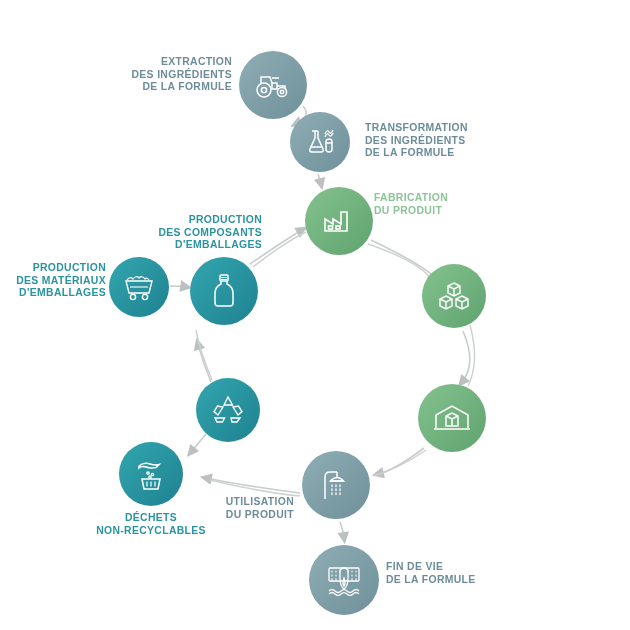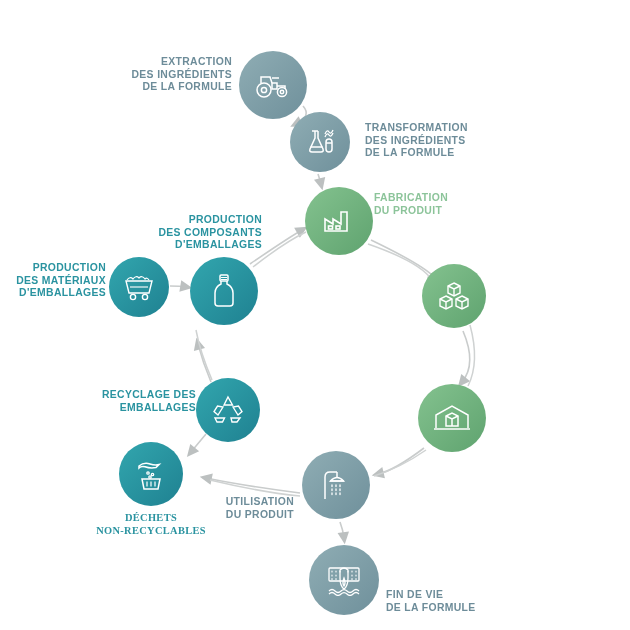--- a/index.html
+++ b/index.html
@@ -177,55 +177,53 @@
         </g>
         <path d="M14,6 Q18,2 22,6 L22,14 Q22,22 18,25 Q14,22 14,14 Z" fill="none"></path>
         <path d="M18,14 Q20,19 18,22 Q16,19 18,14 Z"></path>
         <g stroke-width="1.2">
           <path d="M3,27 q3,-3 6,0 q3,3 6,0 q3,-3 6,0 q3,3 6,0 q3,-3 6,0"></path>
           <path d="M3,30 q3,-3 6,0 q3,3 6,0 q3,-3 6,0 q3,3 6,0 q3,-3 6,0"></path>
         </g>
       </svg>
     </span>
   </div>
-  <div class="label lbl-l" style="left:386px;top:549px;width:140px;color:#6d8c99;margin-top:28px;">Fin de vie
+  <div class="label lbl-l" style="left:386px;top:549px;width:140px;color:#6d8c99;">Fin de vie
 de la formule</div>
 
   <div class="node" style="left:119px;top:430px;width:64px;height:64px;
               background:linear-gradient(135deg,#32a6ae 0%,#1f8191 100%);">
     <span>
       <svg width="32" height="32" viewBox="0 0 32 32" fill="none" stroke="#ffffff" stroke-width="1.5">
         <path d="M4,8 q5,-4 11,-2 q5,1.6 9,0.6 l-3,3 q-6,1 -11,-0.8 Q6,8 4,10 Z"></path>
         <g stroke-width="1.3">
           <circle cx="13" cy="15" r="1.2"></circle>
           <circle cx="17.5" cy="16.5" r="1.2"></circle>
           <circle cx="15" cy="19" r="1.2"></circle>
         </g>
         <path d="M7,21 L25,21 L23,31 L9,31 Z"></path>
         <path d="M12,23.5 L12,28.5 M16,23.5 L16,28.5 M20,23.5 L20,28.5" stroke-width="1.2"></path>
       </svg>
     </span>
   </div>
-  <div class="label lbl-c" style="left:81px;top:500px;width:140px;color:#2a93a0;font-family:Liberation Serif, serif;">Déchets
+  <div class="label lbl-c" style="left:81px;top:500px;width:140px;color:#2a93a0;">Déchets
 non-recyclables</div>
 
   <div class="node" style="left:196px;top:366px;width:64px;height:64px;
               background:linear-gradient(135deg,#32a6ae 0%,#1f8191 100%);">
     <span>
       <svg width="34" height="32" viewBox="0 0 34 32" fill="none" stroke="#ffffff" stroke-width="1.4">
         <path d="M17,3 L21.5,11 L17.5,11 L13,11 Z"></path>
         <path d="M12,13 L7,21 L3,17.5 L6.5,12 Z"></path>
         <path d="M4,24 L13.5,24 L11.5,28 L6,28 Z"></path>
         <path d="M20,24 L29,24 L26,28 L21,28 Z"></path>
         <path d="M22,13 L27,21 L31,17.5 L27.5,12 Z"></path>
       </svg>
     </span>
   </div>
-  <div class="label lbl-r" style="left:72px;top:377px;width:124px;color:#2a93a0;">Recyclage des
-emballages</div>
 
   <div class="node" style="left:190px;top:245px;width:68px;height:68px;
               background:linear-gradient(135deg,#32a6ae 0%,#1f8191 100%);">
     <span>
       <svg width="26" height="36" viewBox="0 0 26 36" fill="none" stroke="#ffffff" stroke-width="1.5">
         <rect x="9" y="2" width="8" height="6" rx="1"></rect>
         <path d="M10,4.5 L16,4.5 M10,6.5 L16,6.5" stroke-width="1"></path>
         <path d="M10,8 L10,11 Q4,14 4,20 L4,30 Q4,33 7,33 L19,33 Q22,33 22,30 L22,20 Q22,14 16,11 L16,8"></path>
       </svg>
     </span>

